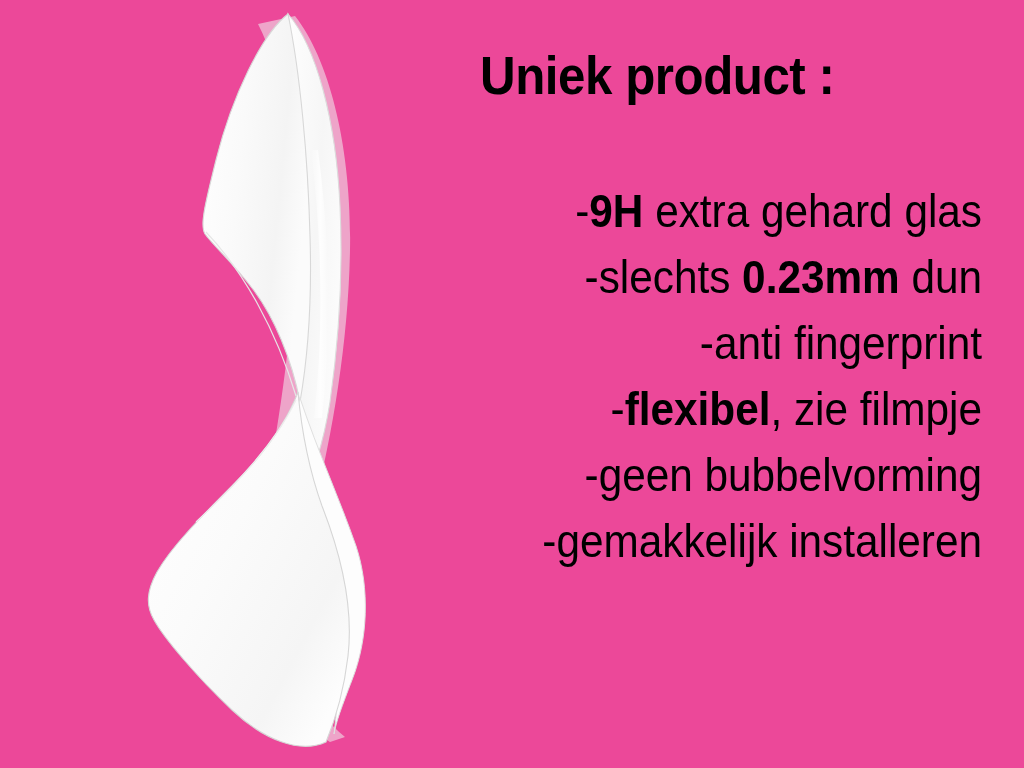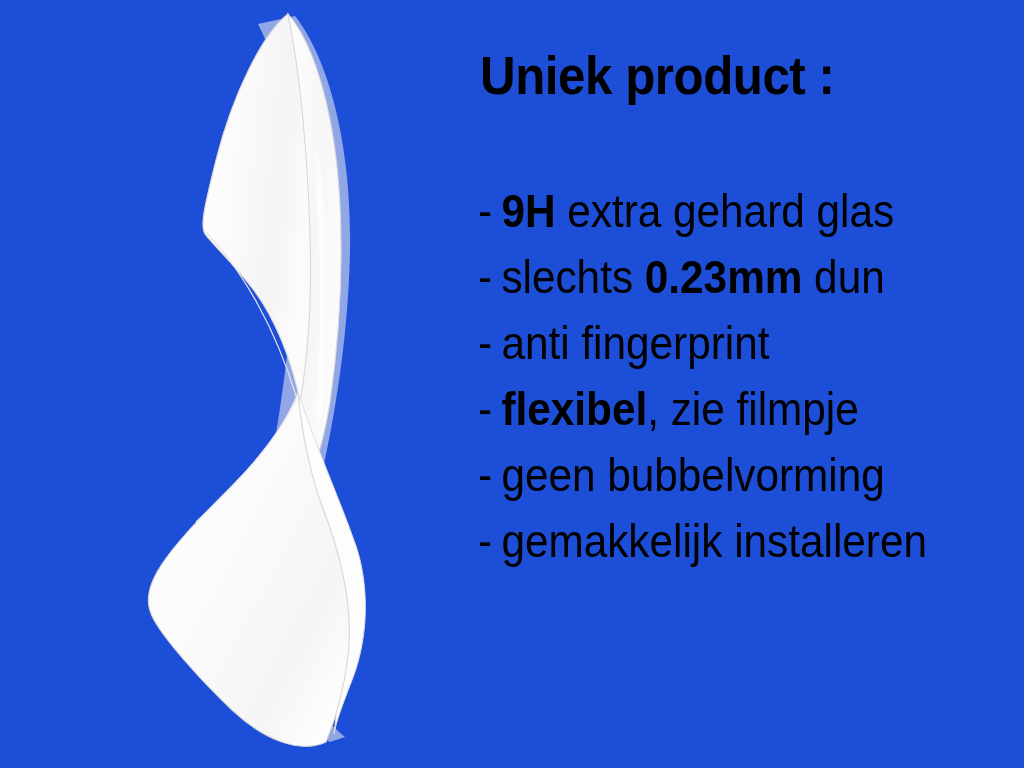--- a/index.html
+++ b/index.html
@@ -12,21 +12,22 @@
     width: 1024px;
     height: 768px;
     overflow: hidden;
     font-family: "Liberation Sans", "DejaVu Sans", sans-serif;
   }
 
   #canvas {
     position: relative;
     width: 1024px;
     height: 768px;
-    background: #1d4ed8;
+    background: #ec4899;
+    text-align: right;
   }
 
   
   #product-figure {
     position: absolute;
     left: 0;
     top: 0;
     width: 460px;
     height: 768px;
   }

